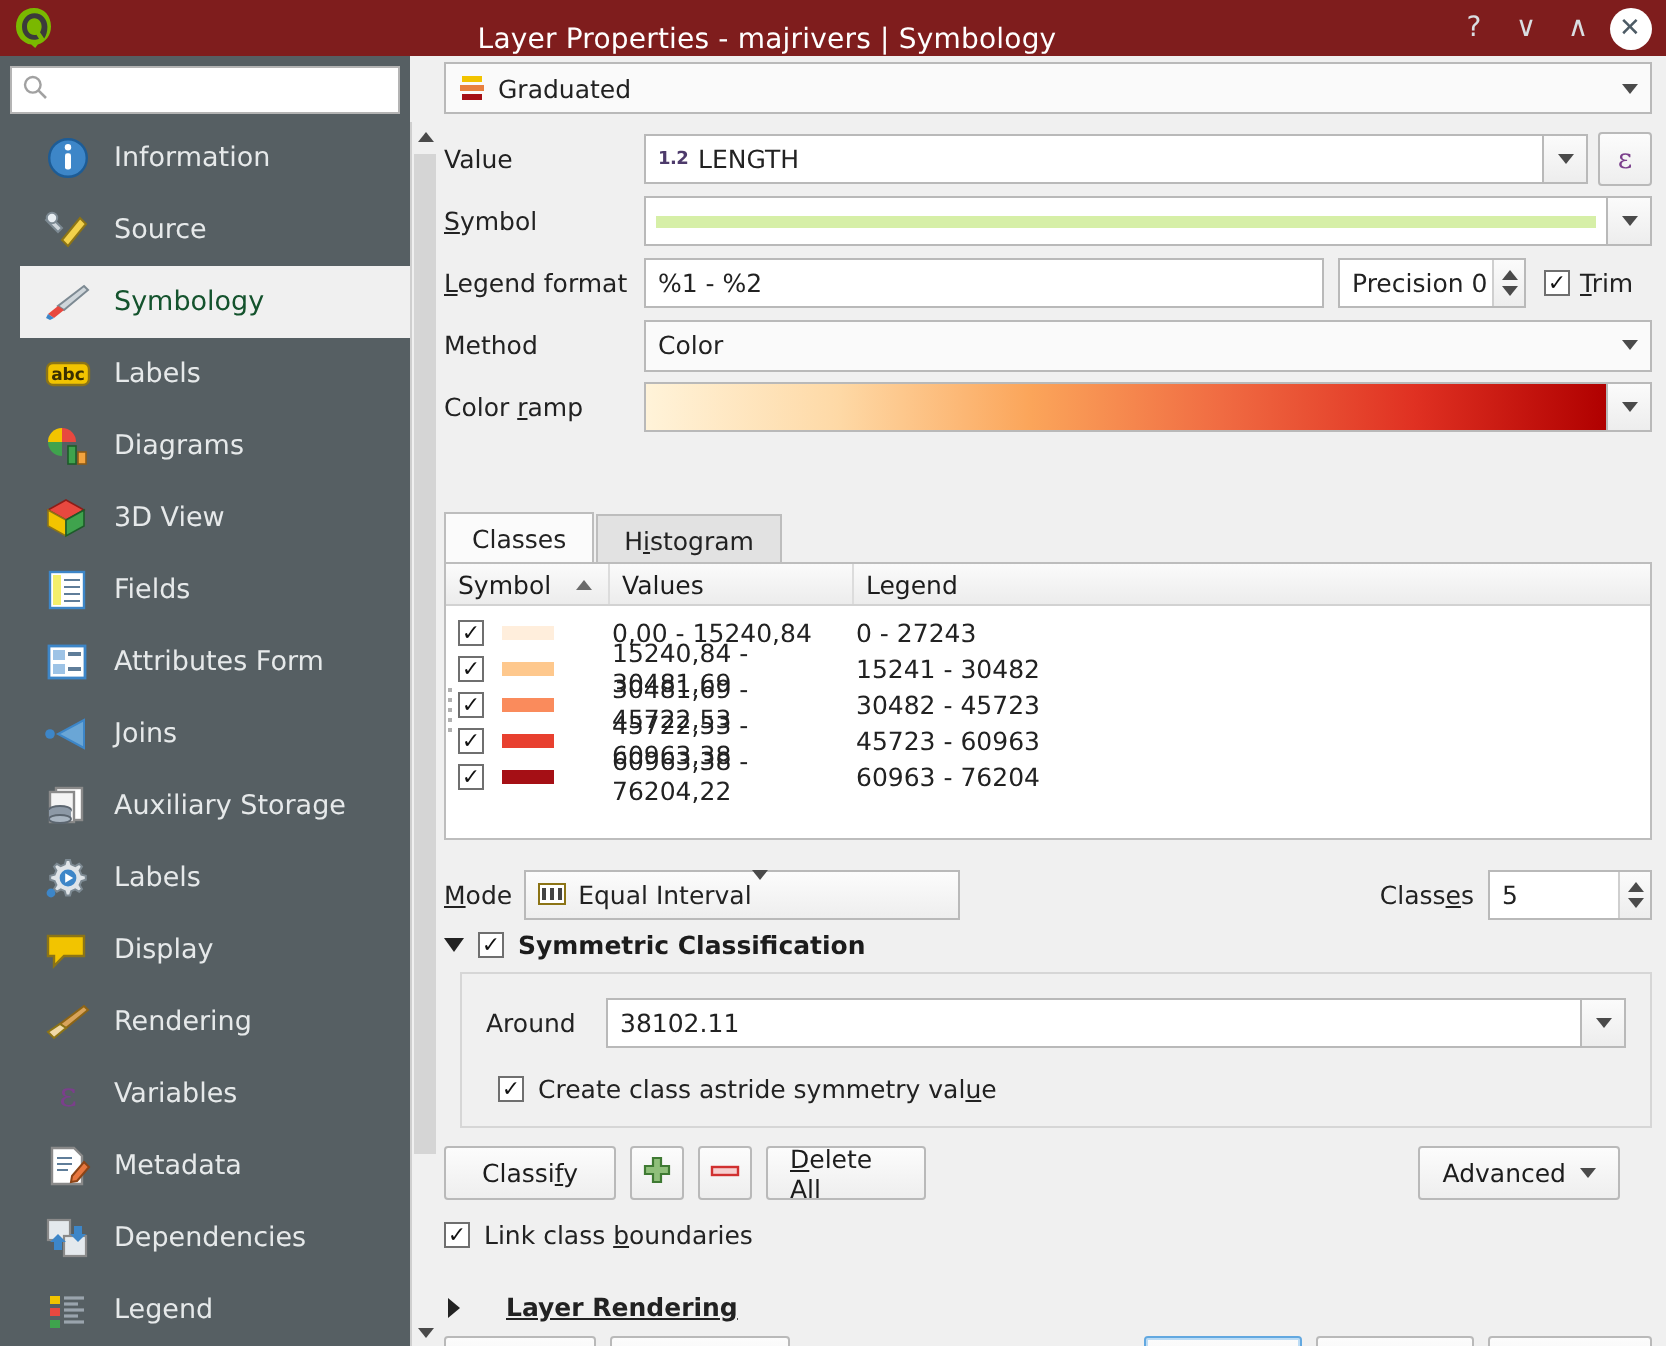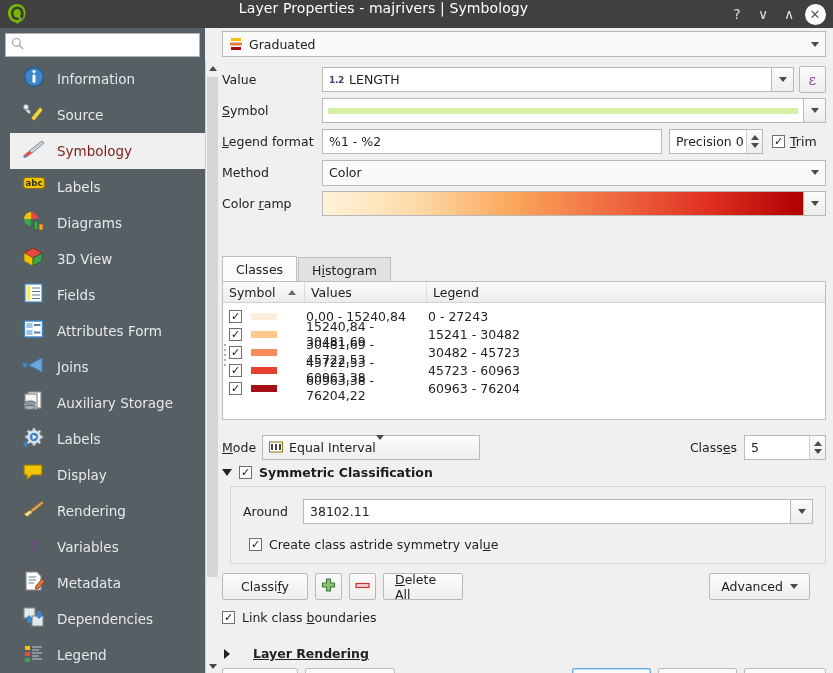--- a/index.html
+++ b/index.html
@@ -10,22 +10,22 @@
     font-family: "DejaVu Sans", "Liberation Sans", sans-serif;
     font-size: 12.5px;
     color: #222;
     background: #f0f0f0;
   }
   #app { position: relative; width: 833px; height: 673px; }
 
   
   .titlebar {
     position: absolute; left: 0; top: 0; width: 833px; height: 28px;
-    background: #404040;
-    display: flex; align-items: flex-start;
+    background: #7f1d1d;
+    display: flex; align-items: flex-end;
   }
   .tb-logo { width: 34px; height: 28px; display: flex; align-items: center; justify-content: center; }
   .tb-title {
     flex: 1; text-align: center; color: #ffffff; font-size: 14px;
     letter-spacing: .1px; padding-right: 100px;
   }
   .tb-btns { position: absolute; right: 6px; top: 0; height: 28px; display: flex; align-items: center; gap: 2px; }
   .tb-btn {
     width: 24px; height: 24px; display: flex; align-items: center; justify-content: center;
     color: #d9dee2; font-size: 14px; cursor: default; user-select: none;
@@ -48,22 +48,22 @@
   .search-box svg { opacity: .55; }
   .search-box input {
     border: 0; outline: 0; background: transparent; font-size: 12.5px;
     width: 100%; height: 20px; margin-left: 4px; font-family: inherit;
   }
   .nav { position: absolute; left: 10px; top: 33px; width: 195px; height: 608px; overflow: hidden; }
   .nav-item {
     display: flex; align-items: center; height: 36px; padding-left: 9px;
     color: #e6e9ea; font-size: 13.5px; cursor: default;
   }
-  .nav-item.active { background: #f0f0f0; color: #7f1d1d; }
-  .nav-ico { width: 30px; height: 26px; display: flex; align-items: flex-start; justify-content: center; flex: 0 0 30px; margin-right: 8px; }
+  .nav-item.active { background: #f0f0f0; color: #14532d; }
+  .nav-ico { width: 30px; height: 26px; display: flex; align-items: center; justify-content: center; flex: 0 0 30px; margin-right: 8px; }
 
   
   .sb-scroll {
     position: absolute; left: 205px; top: 61px; width: 13px; height: 612px;
     background: #f0f0f0; border-left: 1px solid #cfcfcf;
   }
   .sb-arrow {
     position: absolute; left: 0; width: 13px; height: 14px; background: #f0f0f0;
     display: flex; align-items: center; justify-content: center;
   }

